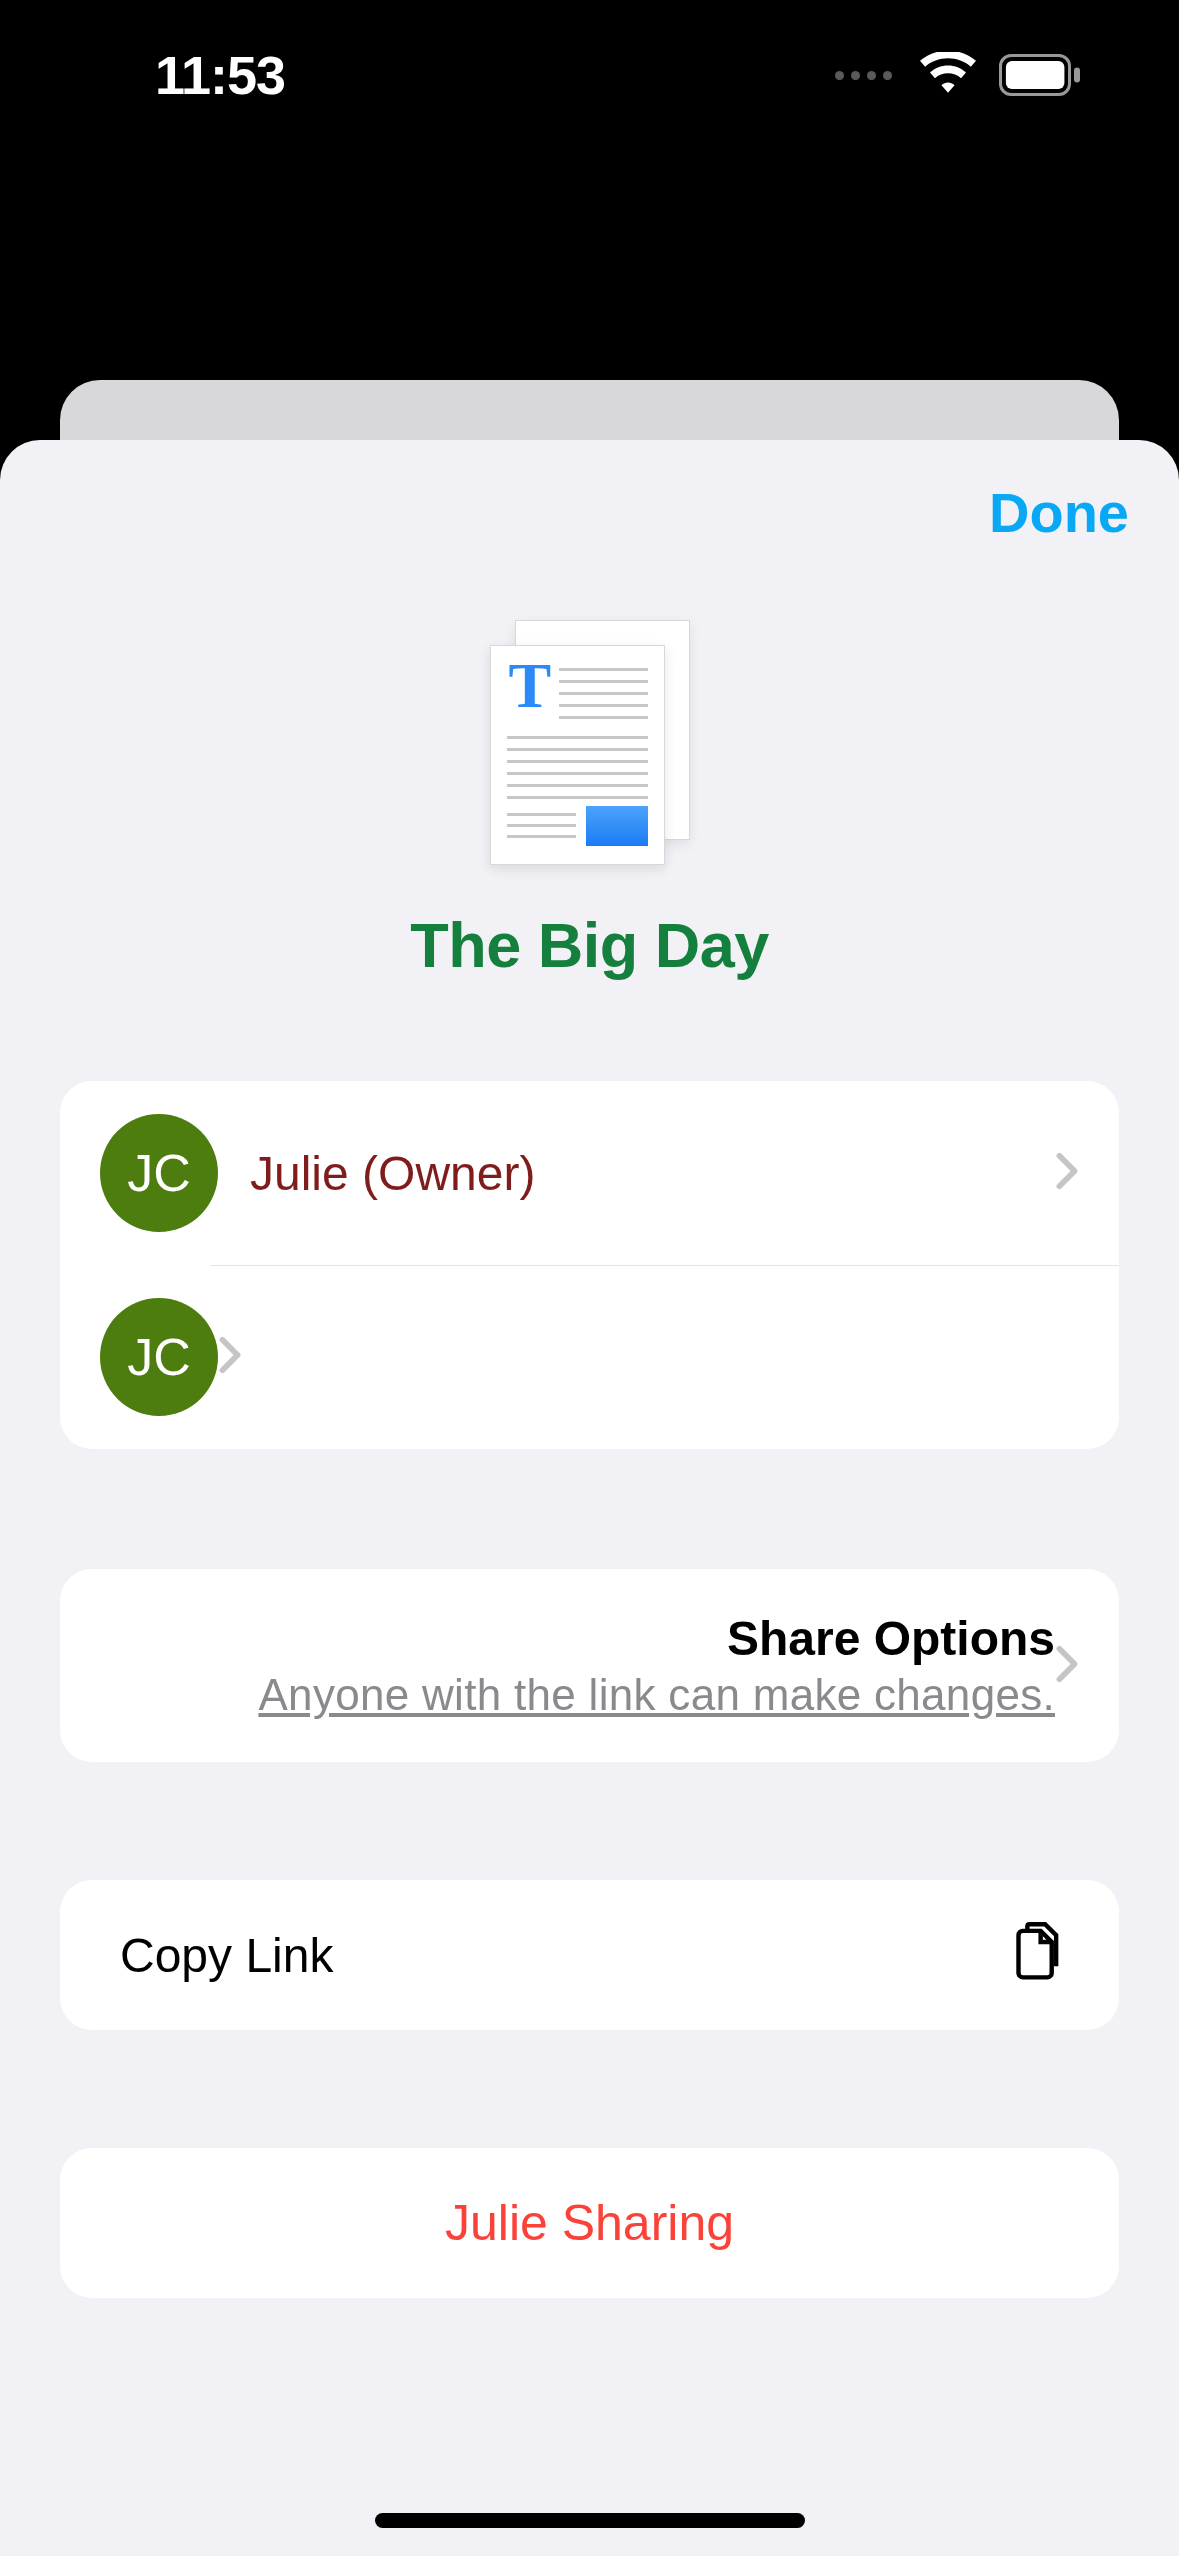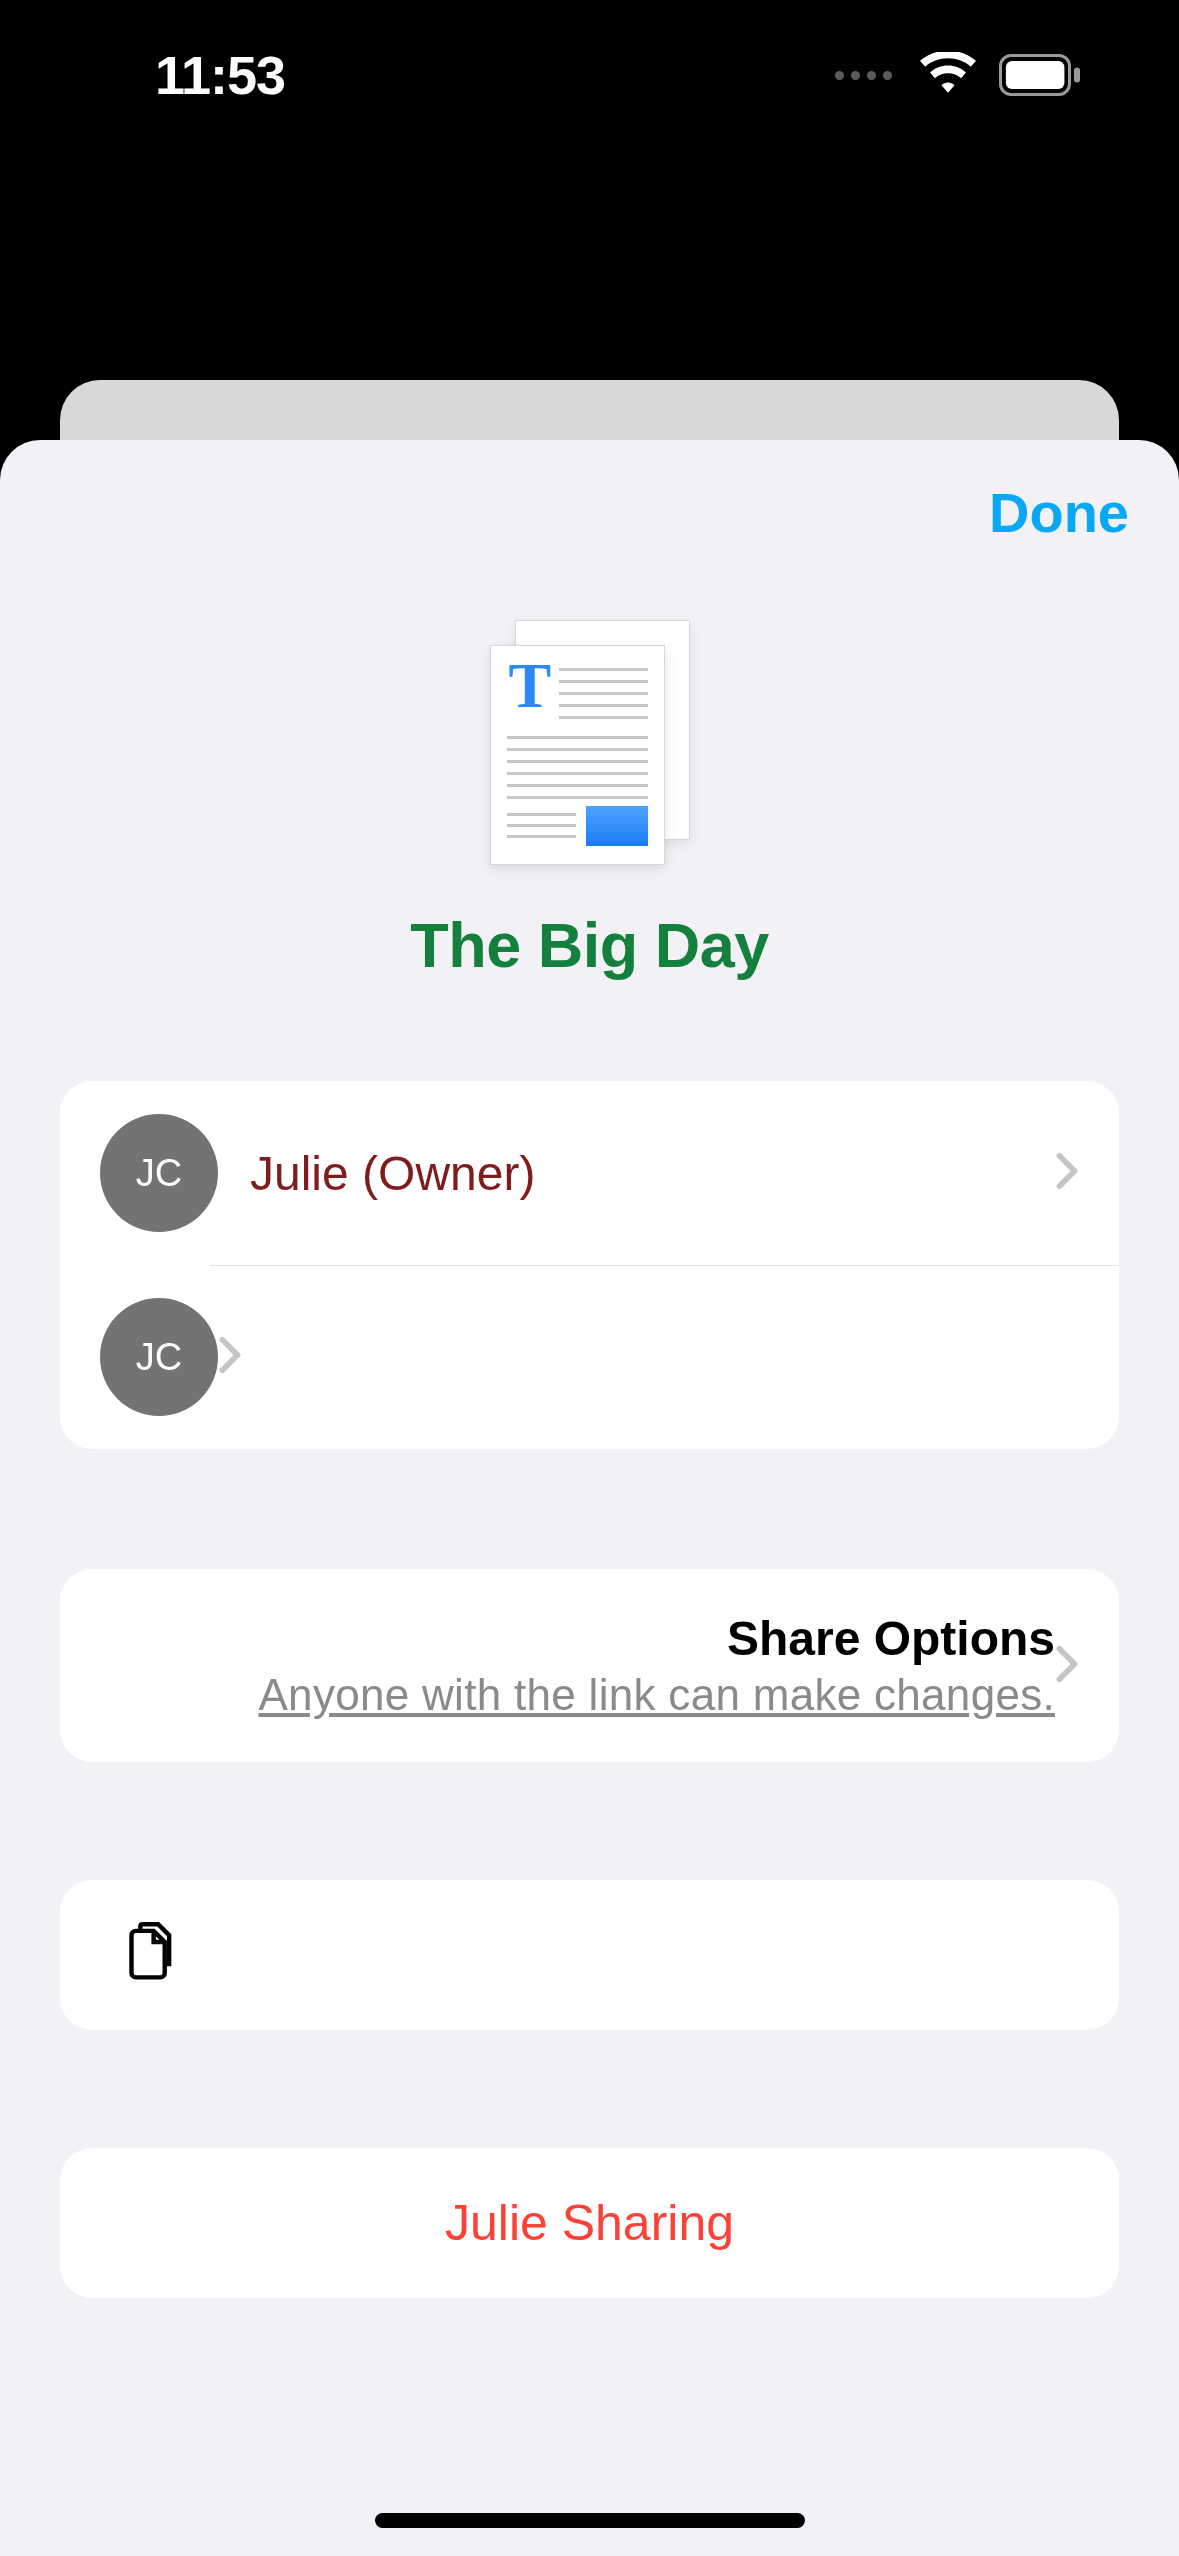--- a/index.html
+++ b/index.html
@@ -209,26 +209,26 @@
       top: 0;
       left: 150px;
       right: 0;
       height: 1px;
       background: #e4e4e6;
     }
     .avatar {
       width: 118px;
       height: 118px;
       border-radius: 50%;
-      background: #737373;
+      background: #4d7c0f;
       display: flex;
       align-items: center;
       justify-content: center;
       color: #fff;
-      font-size: 38px;
+      font-size: 52px;
       font-weight: 500;
       flex-shrink: 0;
     }
     .person-name {
       font-size: 48px;
       color: #7f1d1d;
       margin-left: 32px;
       flex: 1;
     }
     .chevron {
@@ -400,20 +400,21 @@
       <div class="chevron">
         <svg width="24" height="38" viewBox="0 0 12 20" fill="none">
           <path d="M2 2 L10 10 L2 18" stroke="#c5c5c7" stroke-width="3" stroke-linecap="round" stroke-linejoin="round"></path>
         </svg>
       </div>
     </div>
   </div>
 
   <div class="card card-copy-link">
     <div class="copy-link-row">
+      <div class="copy-link-label">Copy Link</div>
       <div class="copy-icon">
         <svg viewBox="0 0 24 28" fill="none" stroke="#000" stroke-width="2">
           <path d="M7 4 L15 4 L20 9 L20 23 C20 24.1 19.1 25 18 25 L7 25 C5.9 25 5 24.1 5 23 L5 6 C5 4.9 5.9 4 7 4 Z"></path>
           <path d="M15 4 L15 9 L20 9"></path>
           <path d="M9 4 L9 2 C9 1.4 9.4 1 10 1 L17 1 L22 6 L22 20"></path>
         </svg>
       </div>
     </div>
   </div>
 

